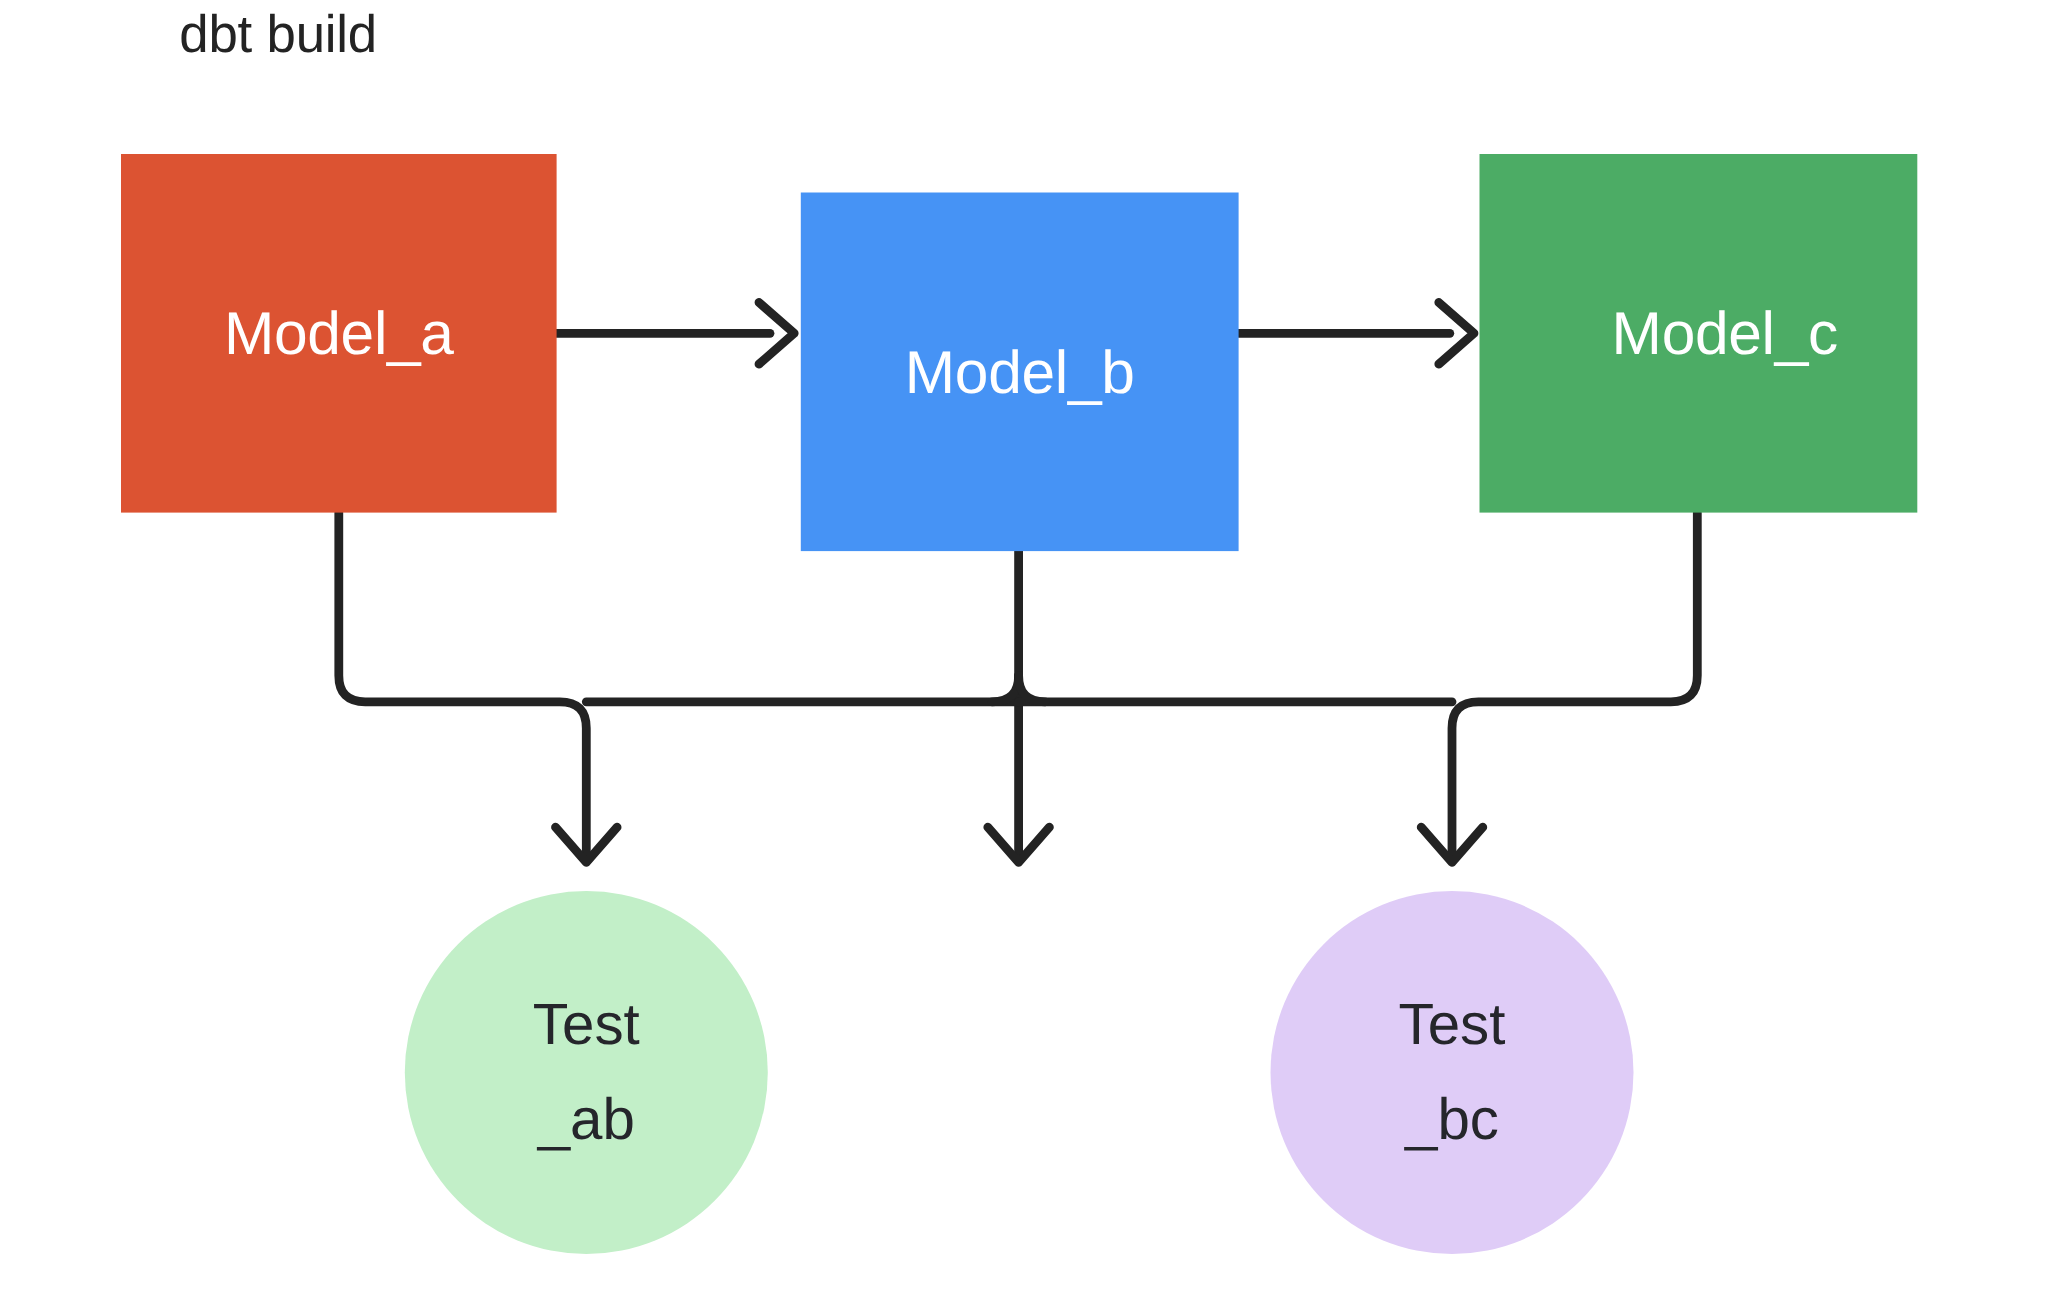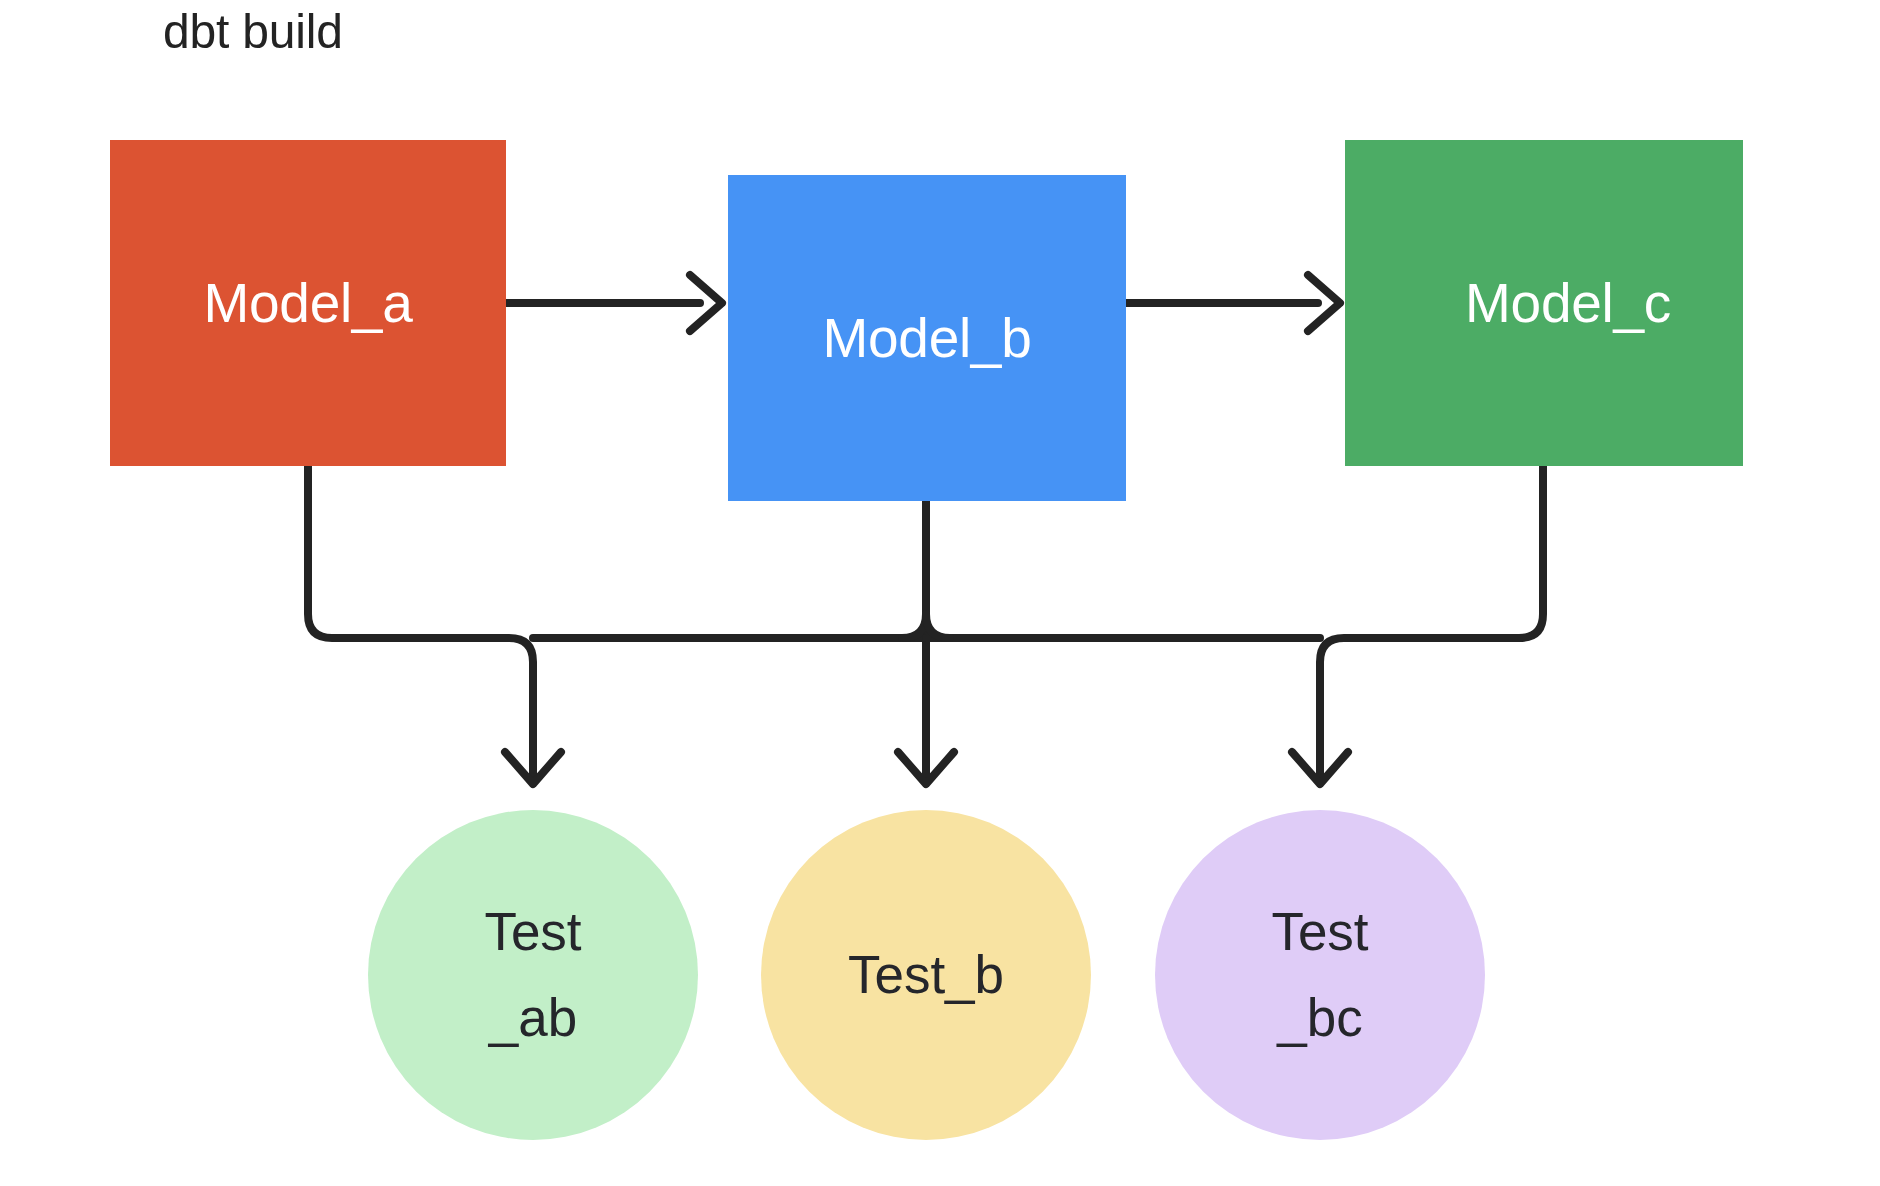--- a/index.html
+++ b/index.html
@@ -126,23 +126,19 @@
 
   <div class="model-node" id="node-model_c" style="left: 1345px; top: 140px; width: 398px; height: 326px; background: rgb(76, 172, 101); color: rgb(255, 255, 255); padding-left: 48px;">
     <span class="model-label">Model_c</span>
   </div>
 
   <div class="test-node" id="node-test_ab" style="left: 368px; top: 810px; width: 330px; height: 330px; background: rgb(194, 239, 200); color: rgb(37, 38, 43);">
     <span class="test-line">Test</span>
     <span class="test-line">_ab</span>
   </div>
 
-  <div class="test-node" id="node-test_b" style="left: 761px; top: 810px; width: 330px; height: 330px; background: rgb(248, 227, 162); color: rgb(37, 38, 43);">
-    <span class="test-line">Test_b</span>
-
-  </div>
 
   <div class="test-node" id="node-test_bc" style="left: 1155px; top: 810px; width: 330px; height: 330px; background: rgb(223, 204, 247); color: rgb(37, 38, 43);">
     <span class="test-line">Test</span>
     <span class="test-line">_bc</span>
   </div>
 
 </div>
 
 </body></html>

